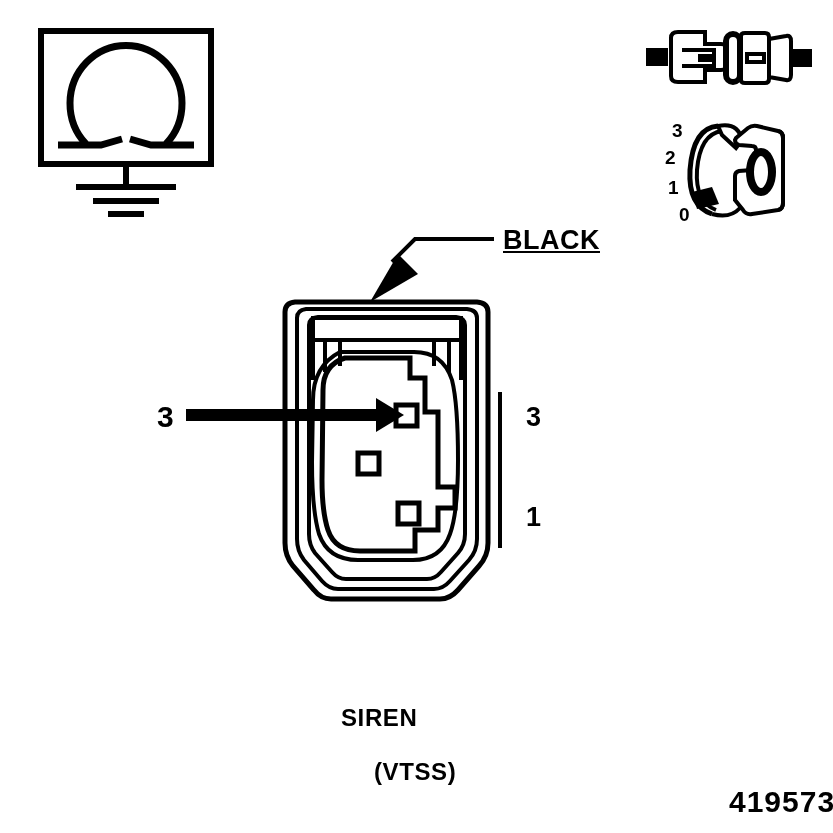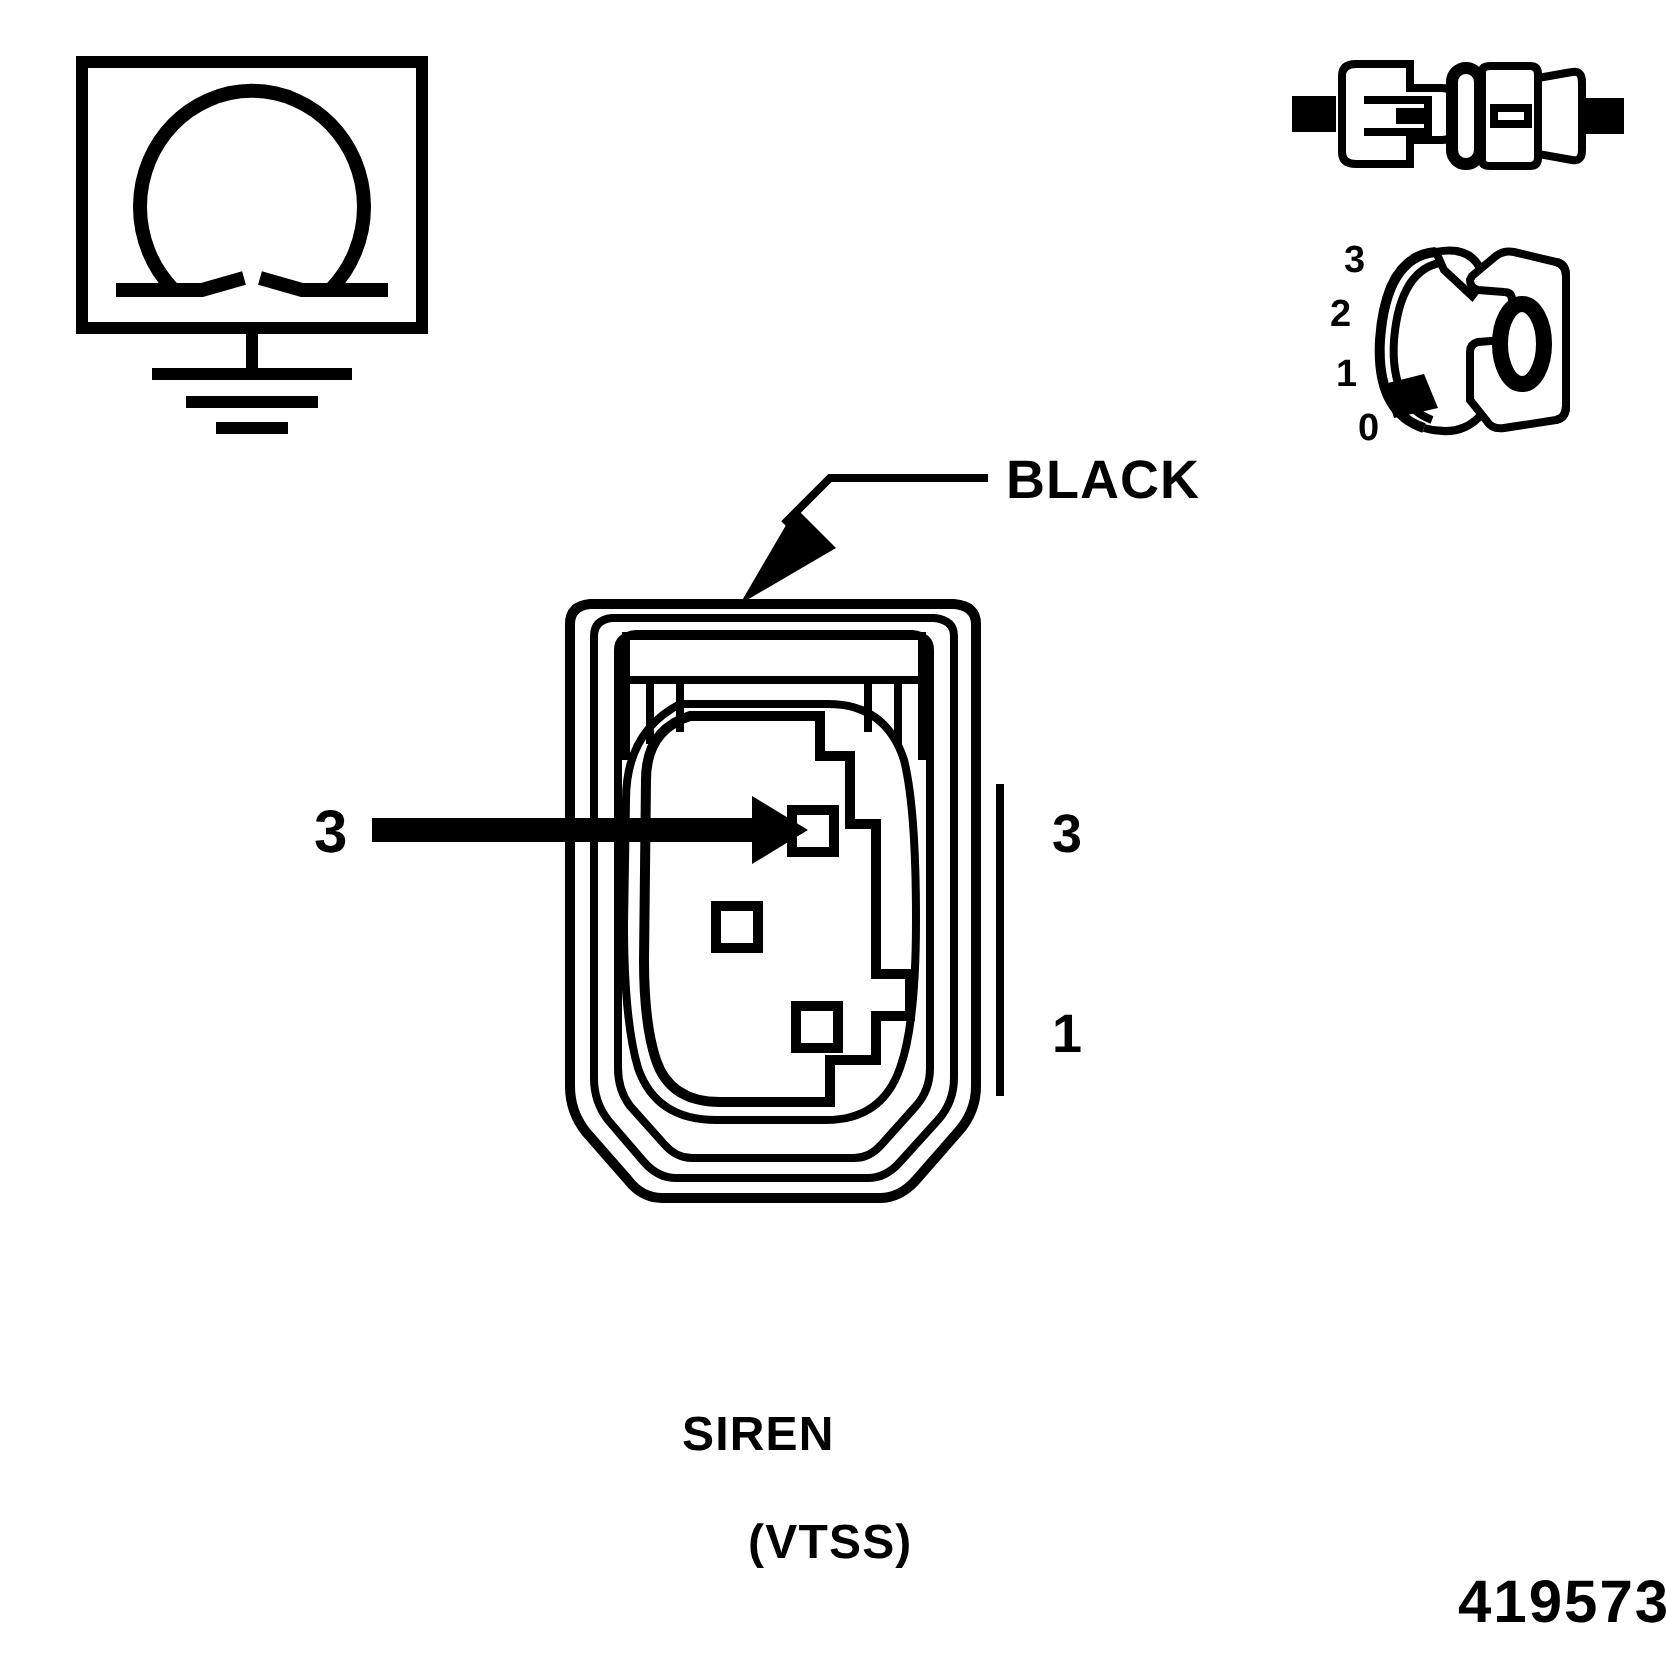--- a/index.html
+++ b/index.html
@@ -37,20 +37,21 @@
     font-family: "Liberation Sans", sans-serif;
     font-weight: bold;
     color: #000000;
     line-height: 1;
   }
   .label-black {
     left: 503px;
     top: 227px;
     font-size: 27px;
     letter-spacing: 0.5px;
+    text-decoration: underline;
   }
   .label-pin-left {
     left: 157px;
     top: 402px;
     font-size: 30px;
   }
   .label-pin-right-3 {
     left: 526px;
     top: 404px;
     font-size: 27px;

